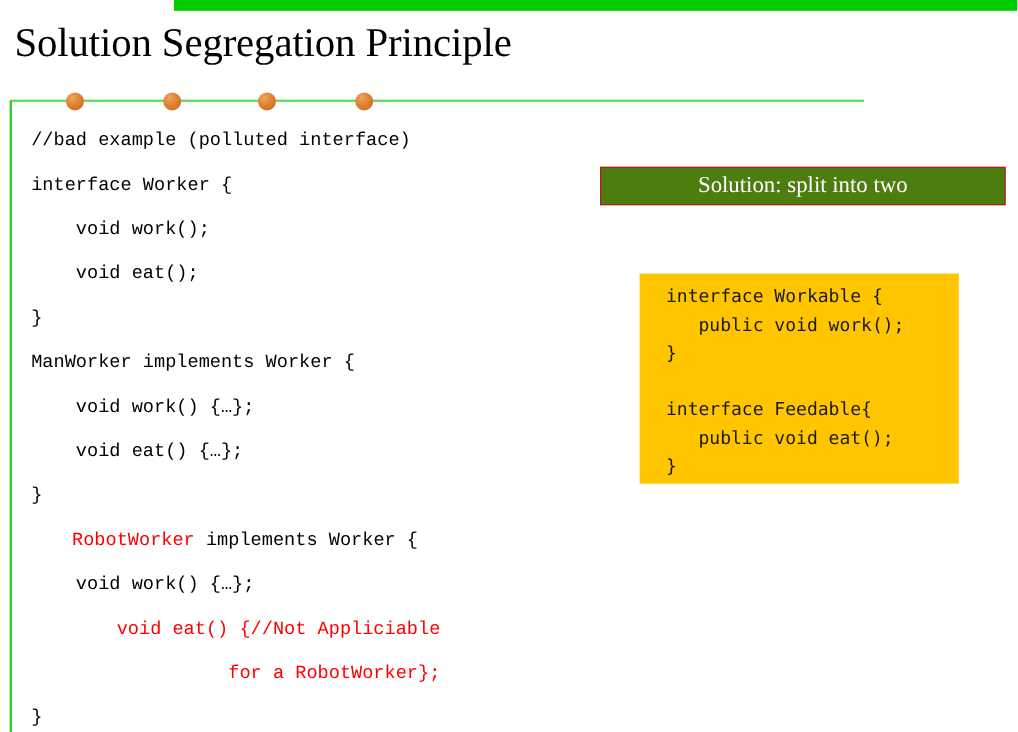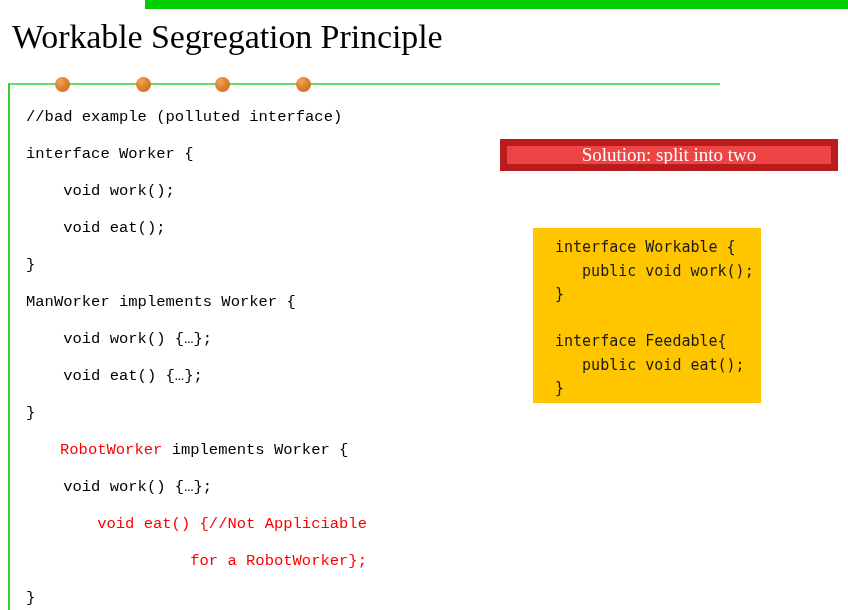--- a/index.html
+++ b/index.html
@@ -84,62 +84,62 @@
   .code-line { white-space: pre; font-family: Liberation Mono, monospace; }
   .red { color: #ff0000; margin-left: 34px; }
 
   
   #solution-banner {
     position: absolute;
     left: 500px;
     top: 139px;
     width: 338px;
     height: 32px;
-    background: #ef4444;
-    border: 7px solid #b91c1c;
+    background: #4d7c0f;
+    border: 1px solid #b91c1c;
     box-sizing: border-box;
     display: flex;
     align-items: center;
     justify-content: center;
     overflow: hidden;
   }
   #solution-banner-text {
     font-family: "Liberation Serif", serif;
     font-size: 19px;
     color: #ffffff;
     white-space: nowrap;
   }
 
   
   #code-card {
     position: absolute;
     left: 533px;
     top: 228px;
-    width: 228px;
+    width: 266px;
     height: 175px;
     background: #ffc600;
     box-sizing: border-box;
     padding: 8px 0 0 22px;
   }
   #code-card-text {
     font-family: "DejaVu Sans Mono", "Liberation Mono", monospace;
     font-size: 15px;
     line-height: 23.5px;
     color: #1a1a1a;
     white-space: pre;
   }
 </style>
 </head>
 <body>
 
 <div id="slide">
 
   <div id="top-bar"></div>
 
-  <div id="slide-title">Workable Segregation Principle</div>
+  <div id="slide-title">Solution Segregation Principle</div>
 
   <div id="title-rule"></div>
   <div id="left-rule"></div>
 
   <div id="beads">
       <div class="bead" style="left: 55px;"></div>
       <div class="bead" style="left: 136px;"></div>
       <div class="bead" style="left: 215px;"></div>
       <div class="bead" style="left: 296px;"></div>
     </div>

